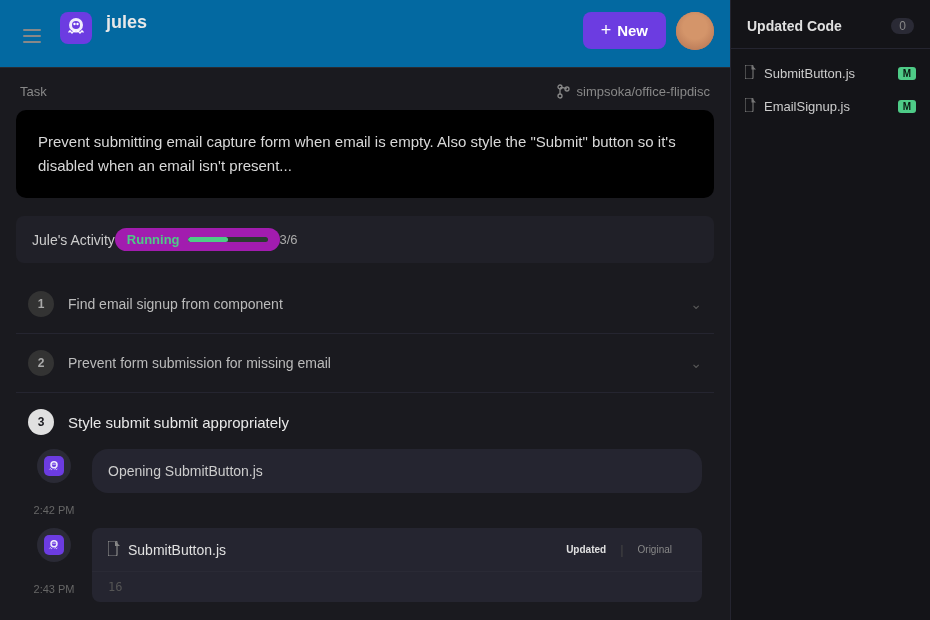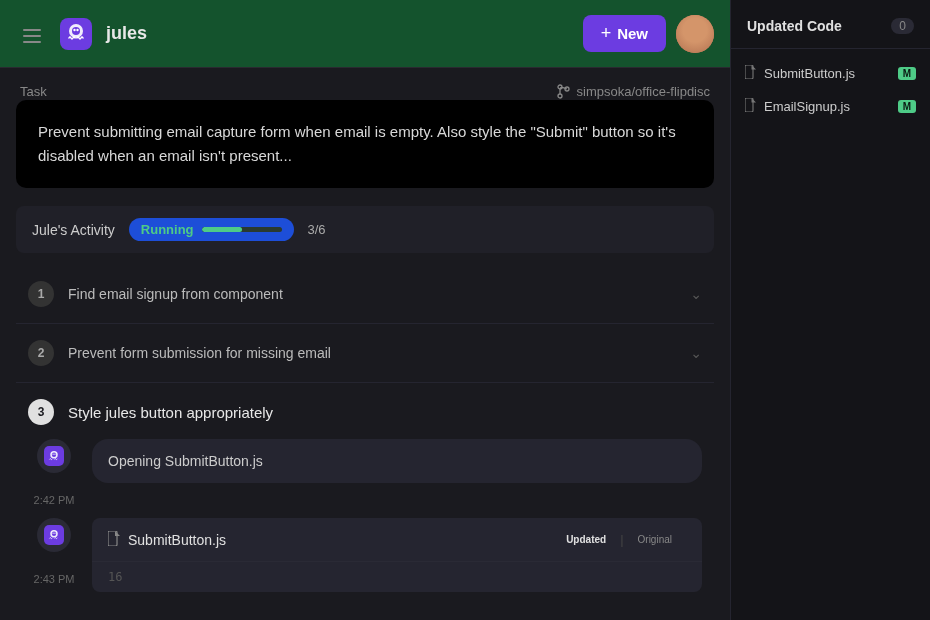--- a/index.html
+++ b/index.html
@@ -32,23 +32,23 @@
     .main-area {
       flex: 1;
       display: flex;
       flex-direction: column;
       min-width: 0;
     }
 
     
     .header {
       display: flex;
-      align-items: center;
+      align-items: flex-start;
       padding: 12px 16px 12px 60px;
-      background: #14532d;
+      background: #0369a1;
       border-bottom: 1px solid #2a2a30;
       height: 68px;
       gap: 10px;
     }
     .logo-icon {
       width: 32px;
       height: 32px;
       margin-right: 4px;
     }
     .app-name {
@@ -96,21 +96,21 @@
       flex: 1;
       overflow-y: auto;
       padding: 16px 16px 16px 16px;
     }
 
     
     .task-header {
       display: flex;
       align-items: center;
       justify-content: space-between;
-      margin-bottom: 1px;
+      margin-bottom: 11px;
       padding: 0 4px;
     }
     .task-label {
       font-size: 13px;
       color: #888;
       font-weight: 500;
     }
     .repo-ref {
       display: flex;
       align-items: center;
@@ -128,36 +128,35 @@
     .task-text {
       font-size: 15px;
       color: #d8d8d8;
       line-height: 1.6;
     }
 
     
     .activity-header {
       display: flex;
       align-items: center;
-      gap: 14px;
       background: #202028;
       border-radius: 8px;
       padding: 12px 16px;
       margin-bottom: 12px;
     }
     .activity-label {
       font-size: 14px;
       color: #ccc;
       font-weight: 500;
     }
     .running-badge {
       display: flex;
       align-items: center;
       gap: 8px;
-      background: #1d4ed8;
+      background: #a21caf;
       border-radius: 20px;
       padding: 4px 12px;
     }
     .running-text {
       font-size: 13px;
       color: #4ecb87;
       font-weight: 600;
     }
     .progress-bar-wrap {
       width: 80px;
@@ -450,21 +449,21 @@
     </div>
     <div class="step-item">
       <div class="step-number">2</div>
       <span class="step-title">Prevent form submission for missing email</span>
       <span class="chevron-icon">⌄</span>
     </div>
 
     <div class="active-step-section">
       <div class="active-step-header">
         <div class="step-number active">3</div>
-        <span class="active-step-title">Style jules button appropriately</span>
+        <span class="active-step-title">Style submit submit appropriately</span>
       </div>
 
       <div class="step-activity">
         <div class="step-activity-time-col">
           <div class="jules-icon-small">
             <svg width="20" height="20" viewBox="0 0 32 32" fill="none">
               <rect width="32" height="32" rx="8" fill="#6c3ce1"></rect>
               <ellipse cx="16" cy="14" rx="6" ry="6" fill="#fff" opacity="0.9"></ellipse>
               <ellipse cx="16" cy="14" rx="3.5" ry="3.5" fill="#6c3ce1"></ellipse>
               <ellipse cx="14.5" cy="13" rx="1" ry="1" fill="#fff"></ellipse>

